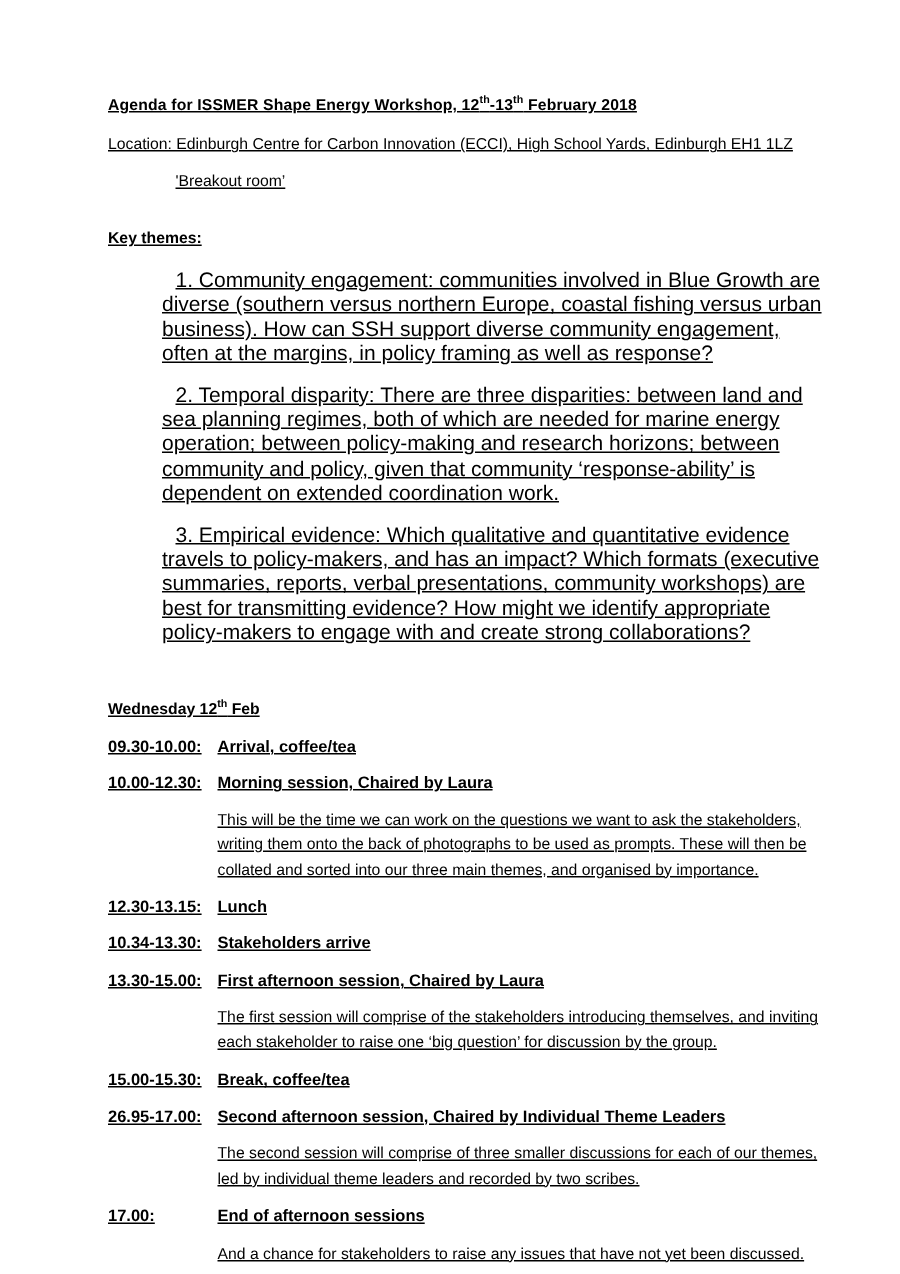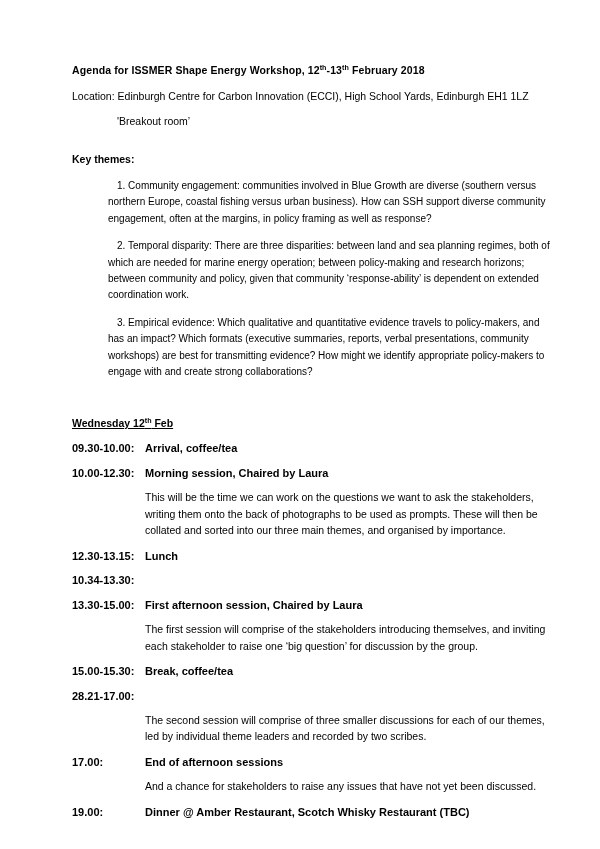--- a/index.html
+++ b/index.html
@@ -14,20 +14,21 @@
     color: #000000;
     -webkit-font-smoothing: antialiased;
   }
   .page {
     position: relative;
     width: 600px;
     height: 849px;
     background: #ffffff;
     box-sizing: border-box;
     padding: 62px 50px 0 72px;
+    text-decoration: underline;
   }
   .doc-title {
     font-size: 10.5px;
     font-weight: bold;
     line-height: 16px;
     margin: 0 0 10px 0;
     letter-spacing: 0.01em;
   }
   sup {
     font-size: 0.68em;
@@ -45,21 +46,21 @@
     margin: 0 0 22px 0;
     padding-left: 45px;
   }
   .key-themes-heading {
     font-size: 10.5px;
     font-weight: bold;
     line-height: 16px;
     margin: 0 0 11px 0;
   }
   .theme-para {
-    font-size: 10px;
+    font-size: 14px;
     line-height: 16.4px;
     margin: 0 0 11px 0;
     padding-left: 36px;
     text-indent: 9px;
   }
   .day-heading {
     font-size: 10.5px;
     font-weight: bold;
     text-decoration: underline;
     line-height: 16px;
@@ -129,35 +130,37 @@
     </div>
     <p class="sched-note">This will be the time we can work on the questions we want to ask the stakeholders, writing them onto the back of photographs to be used as prompts. These will then be collated and sorted into our three main themes, and organised by importance.</p>
 
     <div class="sched-row">
       <div class="sched-time">12.30-13.15:</div>
       <div class="sched-label">Lunch</div>
     </div>
 
     <div class="sched-row">
       <div class="sched-time">10.34-13.30:</div>
+      <div class="sched-label">Stakeholders arrive</div>
     </div>
 
     <div class="sched-row">
       <div class="sched-time">13.30-15.00:</div>
       <div class="sched-label">First afternoon session, Chaired by Laura</div>
     </div>
     <p class="sched-note">The first session will comprise of the stakeholders introducing themselves, and inviting each stakeholder to raise one ‘big question’ for discussion by the group.</p>
 
     <div class="sched-row">
       <div class="sched-time">15.00-15.30:</div>
       <div class="sched-label">Break, coffee/tea</div>
     </div>
 
     <div class="sched-row">
-      <div class="sched-time">28.21-17.00:</div>
+      <div class="sched-time">26.95-17.00:</div>
+      <div class="sched-label">Second afternoon session, Chaired by Individual Theme Leaders</div>
     </div>
     <p class="sched-note">The second session will comprise of three smaller discussions for each of our themes, led by individual theme leaders and recorded by two scribes.</p>
 
     <div class="sched-row">
       <div class="sched-time">17.00:</div>
       <div class="sched-label">End of afternoon sessions</div>
     </div>
     <p class="sched-note">And a chance for stakeholders to raise any issues that have not yet been discussed.</p>
 
     <div class="sched-row">

